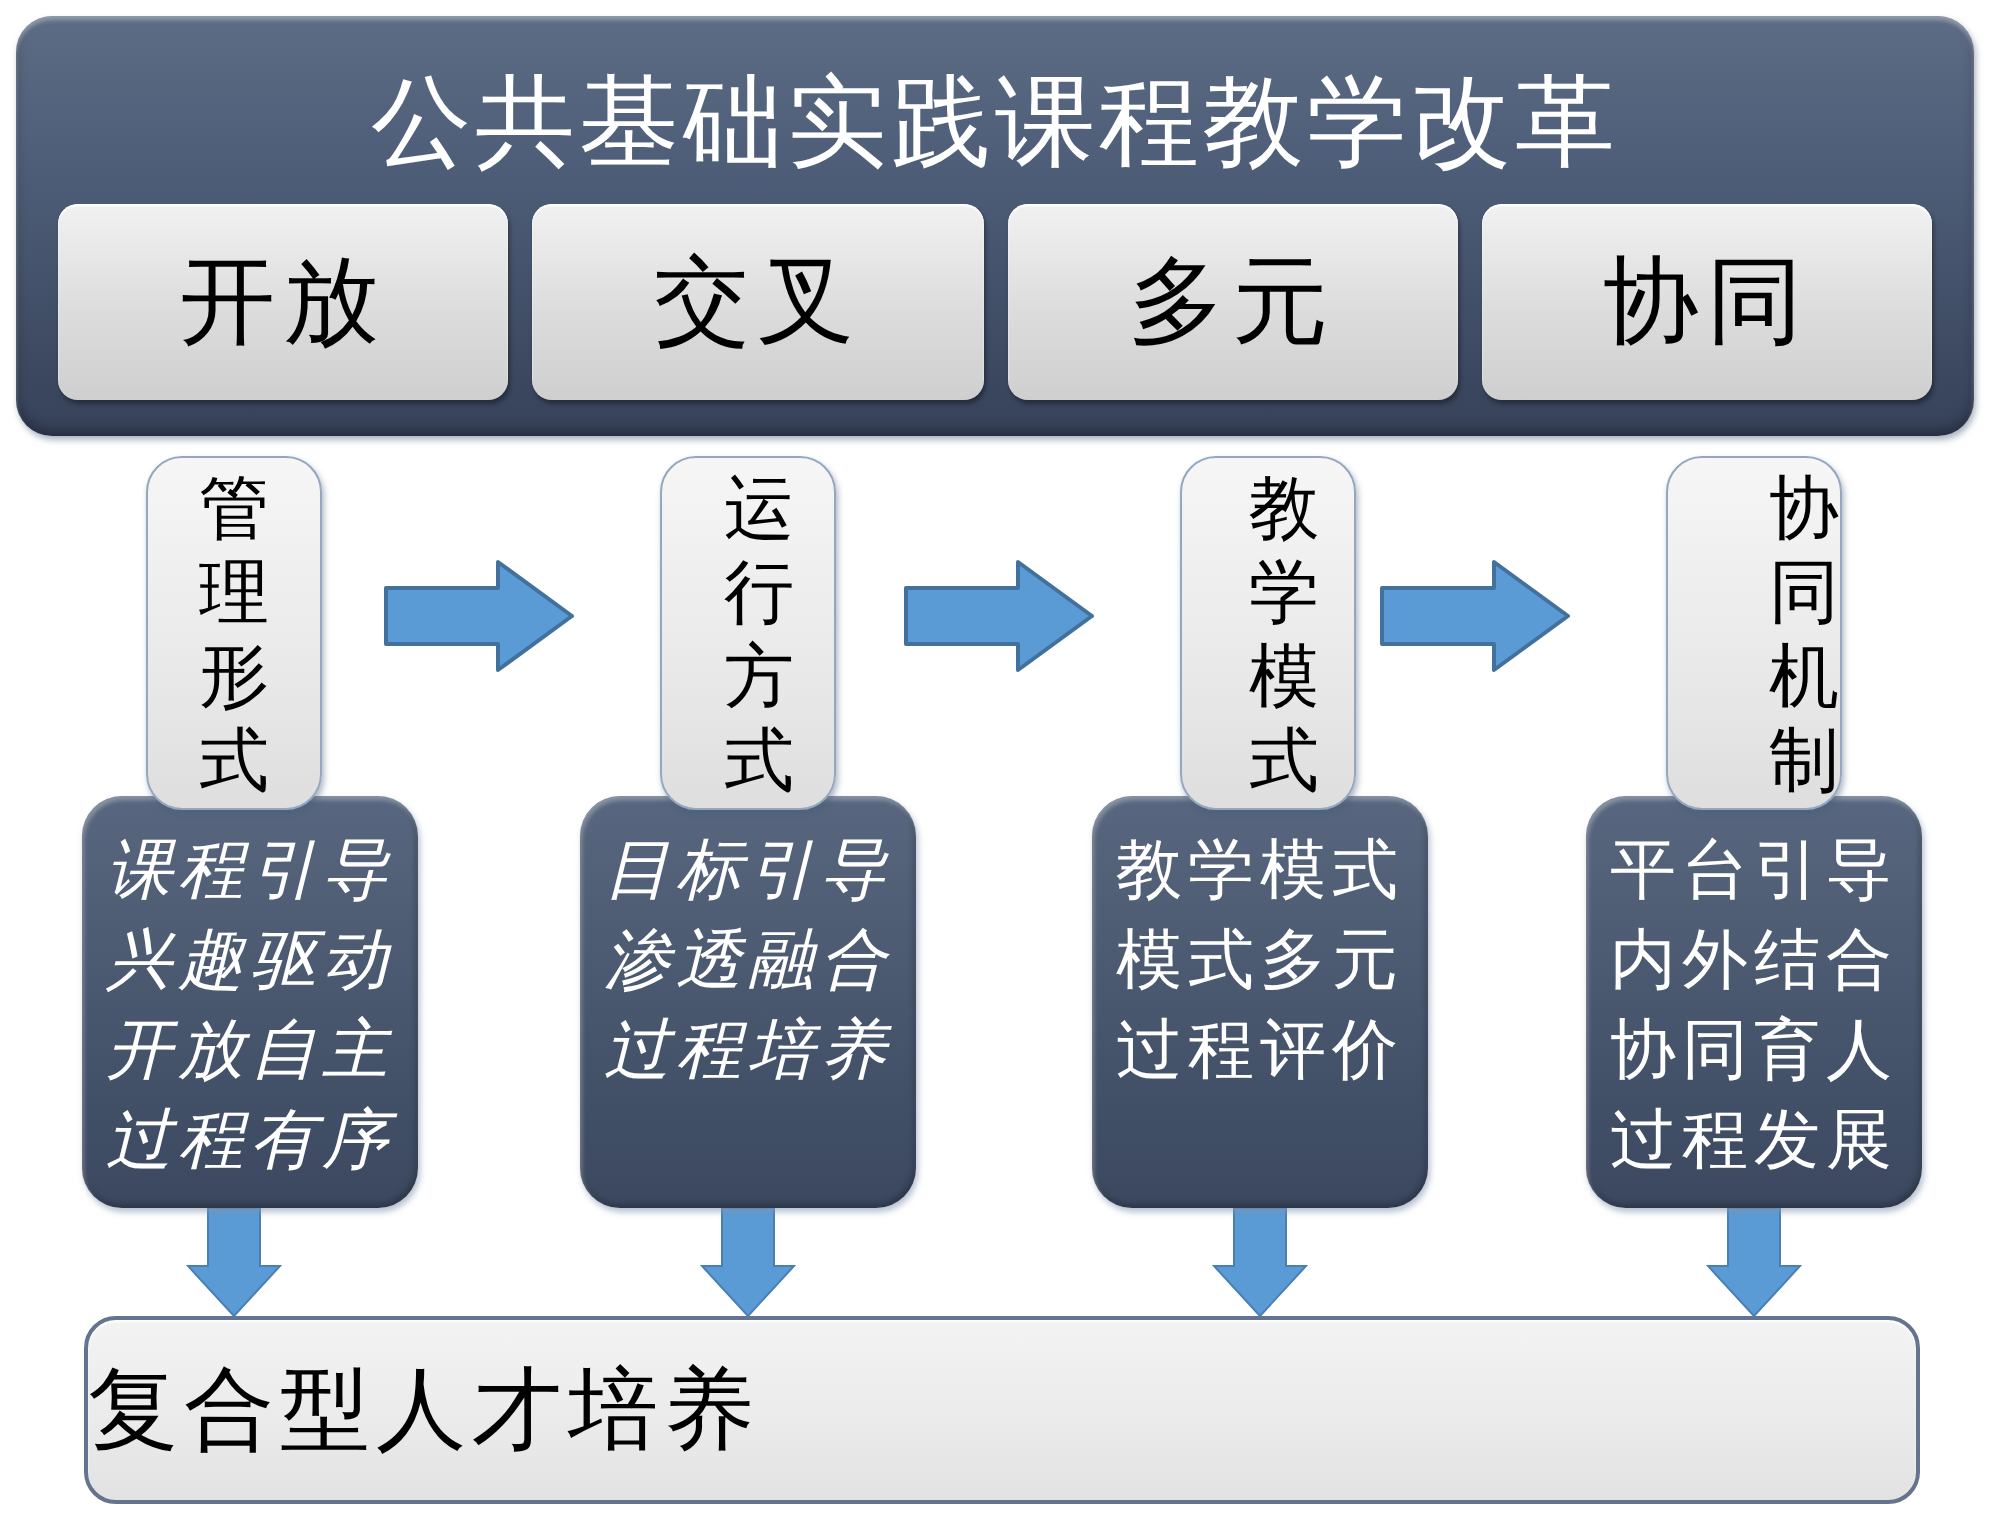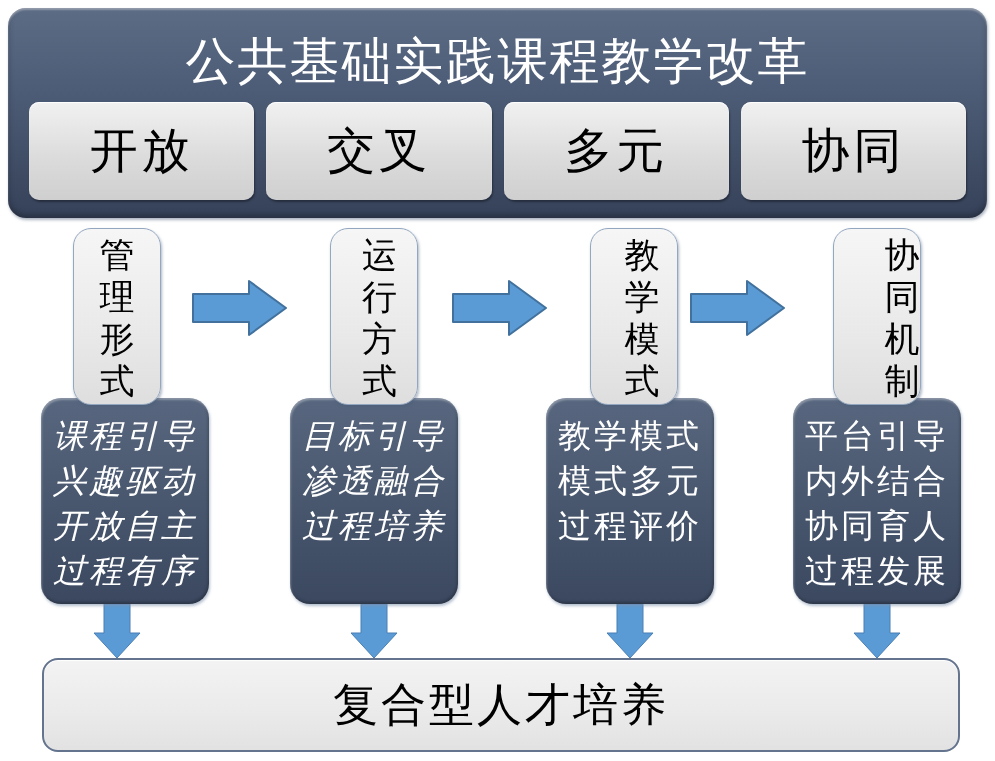--- a/index.html
+++ b/index.html
@@ -81,21 +81,21 @@
   .down-arrow { position: absolute; top: 604px; width: 48px; height: 55px; z-index: 0; }
 
   
   .footer-box {
     position: absolute; left: 42px; top: 658px;
     width: 918px; height: 94px;
     border-radius: 16px;
     border: 2px solid #64748e;
     background: linear-gradient(180deg, #f3f3f3 0%, #eaeaea 60%, #e2e2e2 100%);
     box-shadow: inset 0 1px 1px #ffffff;
-    display: flex; align-items: center; justify-content: center;
+    display: flex; align-items: center; justify-content: flex-start;
     z-index: 4;
     box-sizing: border-box;
   }
   .footer-text {
     color: #000000; font-size: 45px; letter-spacing: 3px; white-space: nowrap;
   }
 
   
   .col0 .vlabel, .vlabel.c0 { left: 73px; }
   .vlabel.c1 { left: 330px; padding-left: 11px; }

